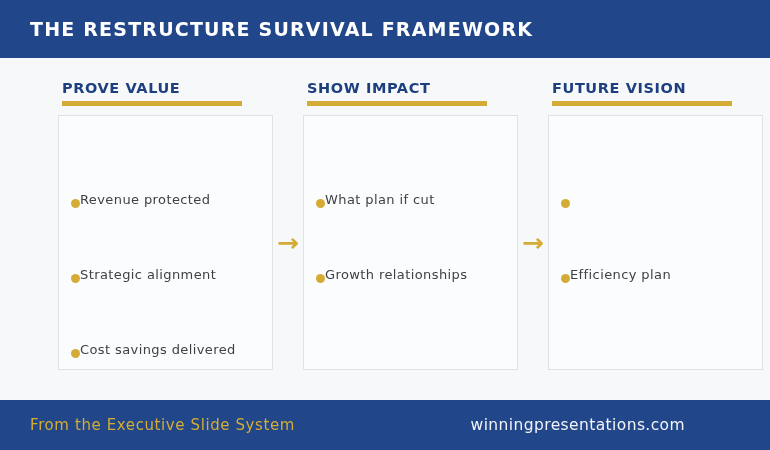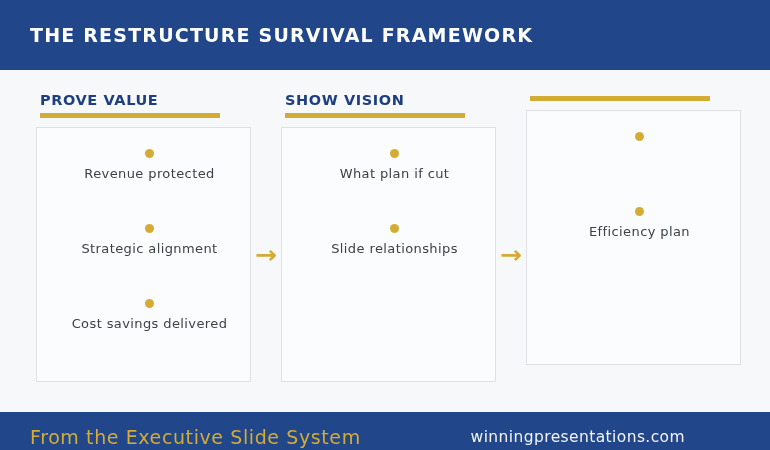--- a/index.html
+++ b/index.html
@@ -6,40 +6,41 @@
     margin: 0;
     padding: 0;
     width: 770px;
     height: 450px;
     overflow: hidden;
     font-family: "DejaVu Sans", "Liberation Sans", sans-serif;
     background: #f7f8fa;
   }
   
   .header {
-    height: 70px;
+    height: 58px;
     background: #21468a;
     display: flex;
     align-items: center;
     padding-left: 30px;
     box-sizing: border-box;
   }
   .header-title {
     color: #ffffff;
     font-size: 19px;
     font-weight: bold;
     letter-spacing: 1.2px;
   }
   
   .main {
     height: 342px;
     box-sizing: border-box;
     padding: 22px 0 0 36px;
     display: grid;
     grid-template-columns: 215px 30px 215px 30px 215px;
+    margin-left: 22px;
   }
   .col-title {
     color: #1d3f7f;
     font-size: 14.5px;
     font-weight: bold;
     letter-spacing: 0.6px;
     line-height: 17px;
     padding-left: 4px;
     white-space: nowrap;
   }
@@ -54,24 +55,22 @@
     height: 255px;
     box-sizing: border-box;
     background: #fbfcfd;
     border: 1px solid #e0e1e4;
     padding-top: 17px;
   }
   .item {
     height: 75px;
     box-sizing: border-box;
     display: flex;
-    align-items: center;
+    align-items: flex-end;
     padding-left: 12px;
-    gap: 8px;
-    flex-direction: column;
   }
   .bullet {
     width: 9px;
     height: 9px;
     border-radius: 50%;
     background: #d4ac35;
     flex-shrink: 0;
     margin-top: 4px;
   }
   .item-label {
@@ -99,21 +98,21 @@
   .footer {
     height: 50px;
     background: #21468a;
     display: flex;
     align-items: center;
     padding: 0 30px;
     box-sizing: border-box;
   }
   .footer-left {
     color: #d4ac35;
-    font-size: 19px;
+    font-size: 15px;
     letter-spacing: 0.6px;
   }
   .footer-right {
     color: #f2f4f8;
     font-size: 15.5px;
     letter-spacing: 0.4px;
     margin-left: auto;
     margin-right: 55px;
   }
 </style>
@@ -143,39 +142,40 @@
         <span class="item-label">Cost savings delivered</span>
       </div>
     </div>
   </div>
 
   <div class="gap">
     <span class="arrow">→</span>
   </div>
 
   <div class="col">
-    <div class="col-title">SHOW VISION</div>
+    <div class="col-title">SHOW IMPACT</div>
     <div class="underline"></div>
     <div class="box">
       <div class="item">
         <span class="bullet"></span>
         <span class="item-label">What plan if cut</span>
       </div>
       <div class="item">
         <span class="bullet"></span>
-        <span class="item-label">Slide relationships</span>
+        <span class="item-label">Growth relationships</span>
       </div>
     </div>
   </div>
 
   <div class="gap">
     <span class="arrow">→</span>
   </div>
 
   <div class="col">
+    <div class="col-title">FUTURE VISION</div>
     <div class="underline"></div>
     <div class="box">
       <div class="item">
         <span class="bullet"></span>
       </div>
       <div class="item">
         <span class="bullet"></span>
         <span class="item-label">Efficiency plan</span>
       </div>
     </div>

